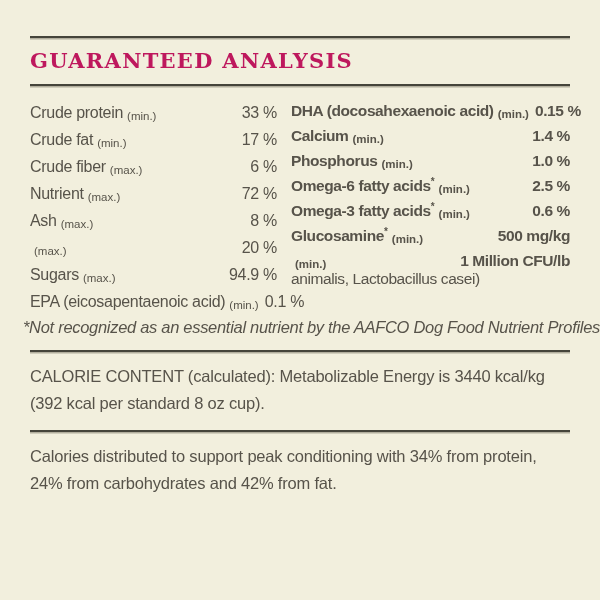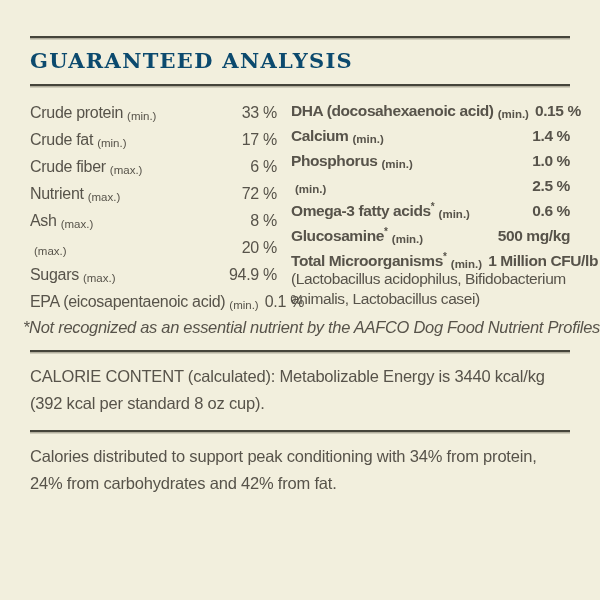--- a/index.html
+++ b/index.html
@@ -14,21 +14,21 @@
   .rule {
     height: 2px;
     background: #45443a;
     box-shadow: 0 1.5px 0 rgba(125,120,104,0.55);
   }
   .title {
     font-family: "DejaVu Serif", "Liberation Serif", serif;
     font-weight: bold;
     font-size: 21px;
     letter-spacing: 1.3px;
-    color: #0c4a6e;
+    color: #be185d;
     margin: 10px 0 11px 0;
   }
   .columns { display: flex; margin-top: 9px; }
   .col-left  { width: 247px; margin-right: 14px; }
   .col-right { width: 279px; }
   .row {
     display: flex;
     align-items: flex-end;
     white-space: nowrap;
     letter-spacing: -0.3px;
@@ -122,39 +122,38 @@
           <span class="lbl">Calcium</span>
           <span class="q">(min.)</span>
           <span class="val">1.4 %</span>
         </div>
         <div class="row">
           <span class="lbl">Phosphorus</span>
           <span class="q">(min.)</span>
           <span class="val">1.0 %</span>
         </div>
         <div class="row">
+          <span class="lbl">Omega-6 fatty acids<sup>*</sup></span>
           <span class="q">(min.)</span>
           <span class="val">2.5 %</span>
         </div>
         <div class="row">
           <span class="lbl">Omega-3 fatty acids<sup>*</sup></span>
           <span class="q">(min.)</span>
           <span class="val">0.6 %</span>
         </div>
         <div class="row">
           <span class="lbl">Glucosamine<sup>*</sup></span>
           <span class="q">(min.)</span>
           <span class="val">500 mg/kg</span>
         </div>
         <div class="row">
-          <span class="lbl">Total Microorganisms<sup>*</sup></span>
           <span class="q">(min.)</span>
           <span class="val">1 Million CFU/lb</span>
         </div>
-        <div class="note-line">(Lactobacillus acidophilus, Bifidobacterium</div>
         <div class="note-line">animalis, Lactobacillus casei)</div>
       </div>
   </div>
 
   <div class="footnote">*Not recognized as an essential nutrient by the AAFCO Dog Food Nutrient Profiles</div>
 
   <div class="rule"></div>
 
   <div class="block">CALORIE CONTENT (calculated): Metabolizable Energy is 3440 kcal/kg (392 kcal per standard 8 oz cup).</div>
 

